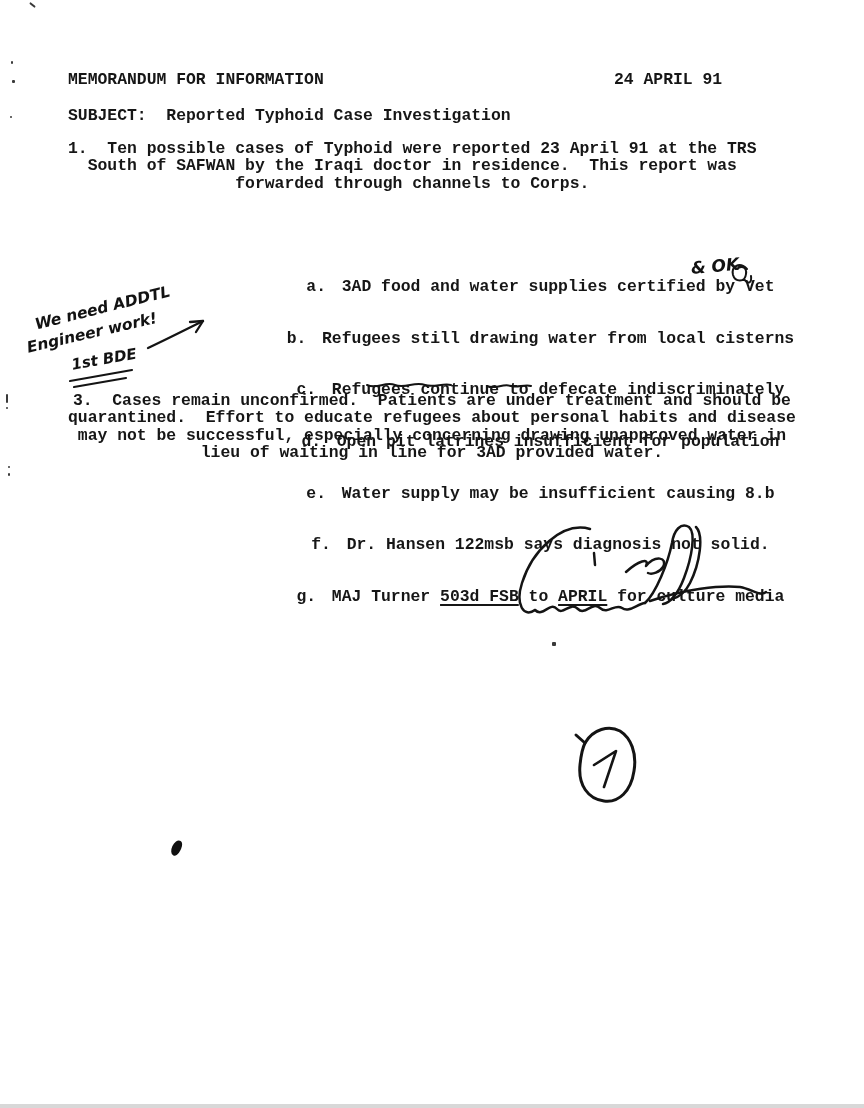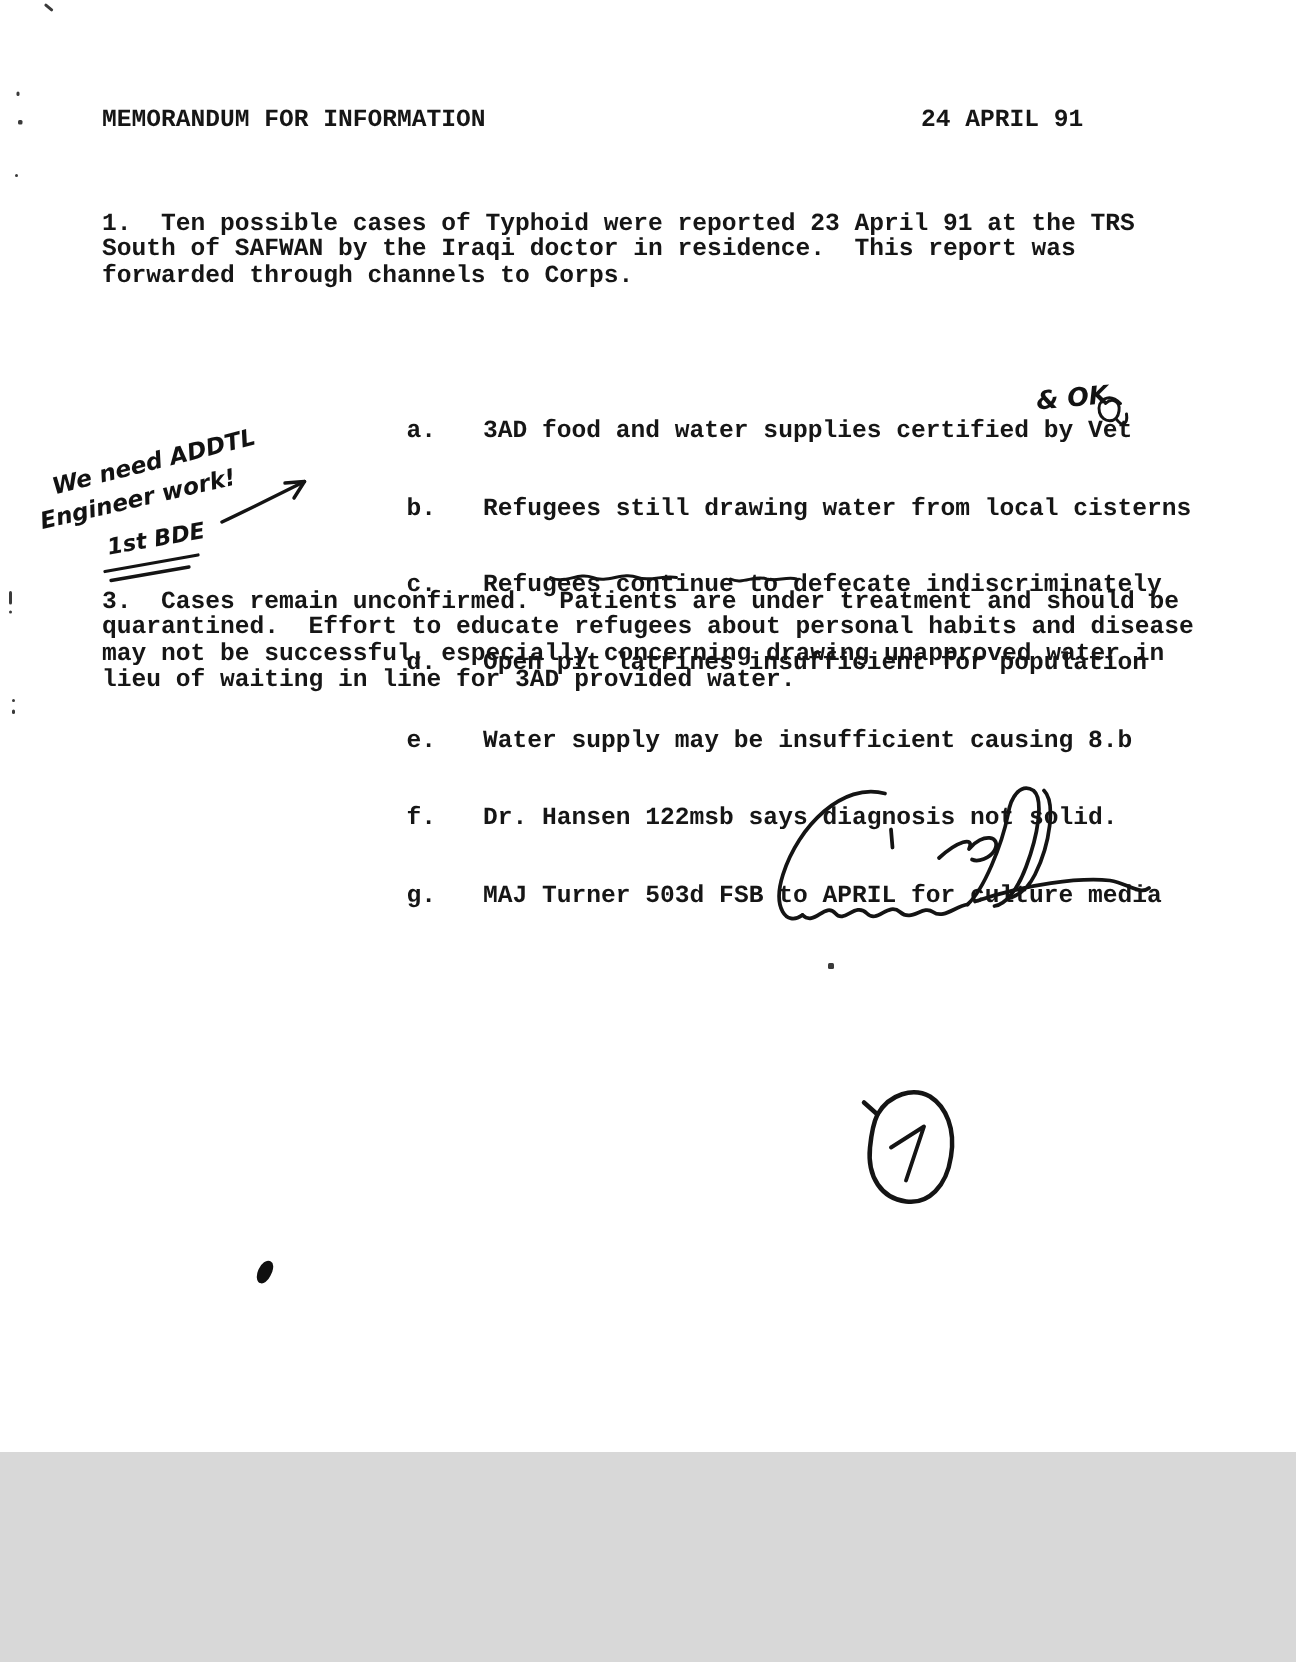--- a/index.html
+++ b/index.html
@@ -1,28 +1,29 @@
 <!DOCTYPE html>
 <html><head>
 <meta charset="utf-8">
 <style>
   html,body{margin:0;padding:0;background:#d8d8d8}
   .page{
-    position:relative;width:864px;height:968px;background:#ffffff;
+    position:relative;width:864px;height:1104px;background:#ffffff;
     font-family:"Liberation Mono","DejaVu Sans Mono",monospace;
     font-weight:700;font-size:16.4px;color:#161616;overflow:hidden;
     margin:0 auto;
+    text-align:center;
   }
   .abs{position:absolute}
   .line{white-space:pre;line-height:17.4px}
   .tline{white-space:pre;line-height:17px}
   .items{position:absolute;left:212px;top:261px}
   .item-row{white-space:pre;line-height:17.2px}
   .item-letter{display:inline-block;width:51px}
-  .typed-underline{text-decoration-thickness:1.6px;text-underline-offset:3px}
+  .typed-underline{text-decoration:underline;text-decoration-thickness:1.6px;text-underline-offset:3px}
   .hand{
     font-family:"DejaVu Sans",sans-serif;font-style:italic;font-weight:700;
     color:#121212;white-space:pre;transform-origin:left top;position:absolute;
   }
   .speck{position:absolute;background:#3a3a3a;border-radius:1px}
   .blot{
     position:absolute;left:172px;top:840px;width:9px;height:16px;background:#101010;
     border-radius:60% 50% 55% 60%;transform:rotate(25deg);
   }
   svg{position:absolute;overflow:visible}
@@ -30,20 +31,21 @@
   .sr{position:absolute;width:1px;height:1px;overflow:hidden;clip-path:inset(50%);white-space:nowrap}
 </style>
 </head>
 <body>
 
 <div class="page">
 
   <div class="abs tline" style="left:68px;top:71px">MEMORANDUM FOR INFORMATION</div>
   <div class="abs tline" style="left:614px;top:71px">24 APRIL 91</div>
 
+  <div class="abs tline" style="left:68px;top:107px">SUBJECT:  Reported Typhoid Case Investigation</div>
 
   <div class="abs" style="left:68px;top:140px">
     <div class="line">1.  Ten possible cases of Typhoid were reported 23 April 91 at the TRS</div>
     <div class="line">South of SAFWAN by the Iraqi doctor in residence.  This report was</div>
     <div class="line">forwarded through channels to Corps.</div>
   </div>
 
 
   <div class="items">
     <div class="item-row">

